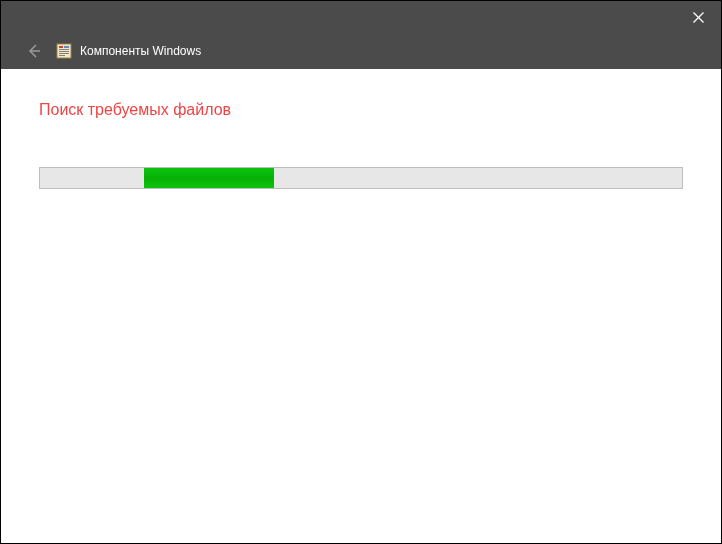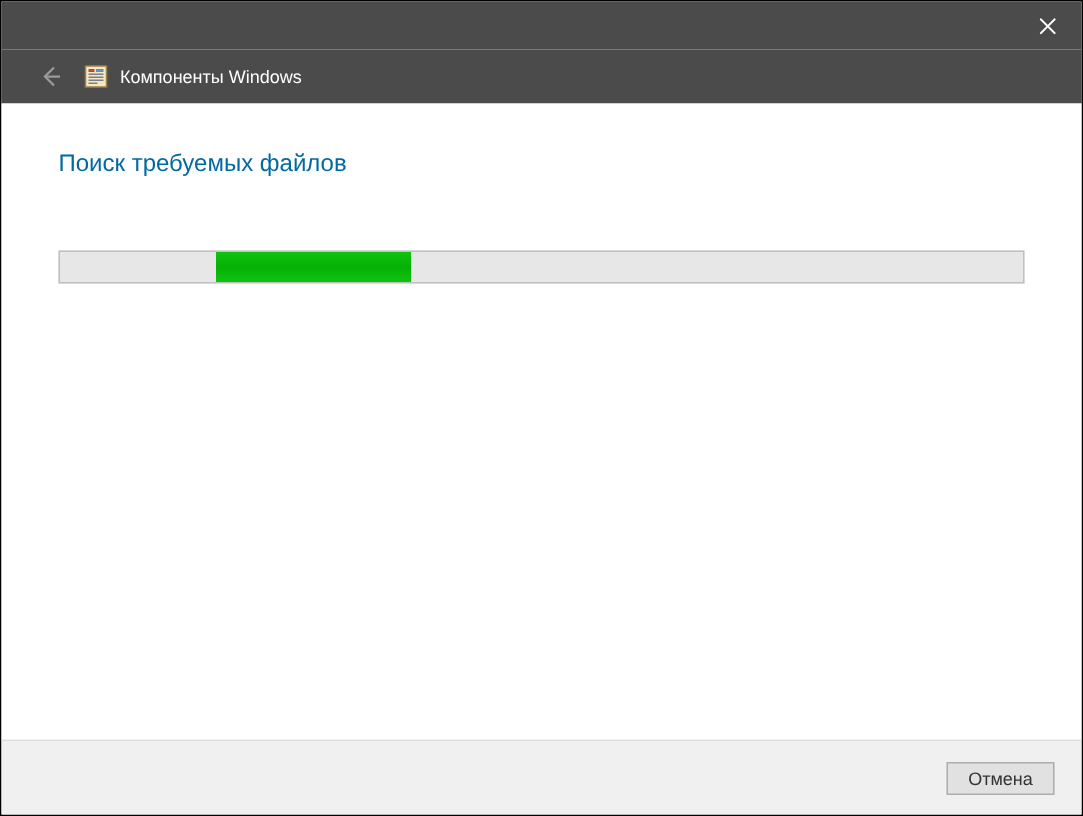--- a/index.html
+++ b/index.html
@@ -75,21 +75,21 @@
       font-size: 12px;
       margin-left: -4px;
     }
     .content {
       flex: 1;
       background: #ffffff;
       padding: 32px 38px 0 38px;
       position: relative;
     }
     .status-text {
-      color: #0369a1;
+      color: #ef4444;
       font-size: 16px;
       font-weight: 400;
       margin-bottom: 48px;
     }
     .progress-bar {
       width: 100%;
       height: 22px;
       background: #e7e7e7;
       border: 1px solid #bfbfbf;
       position: relative;
@@ -158,16 +158,13 @@
     <div class="header-title">Компоненты Windows</div>
   </div>
 
   <div class="content">
     <div class="status-text">Поиск требуемых файлов</div>
     <div class="progress-bar">
       <div class="progress-fill"></div>
     </div>
   </div>
 
-  <div class="footer">
-    <button class="cancel-btn">Отмена</button>
-  </div>
 </div>
 
 </body></html>

